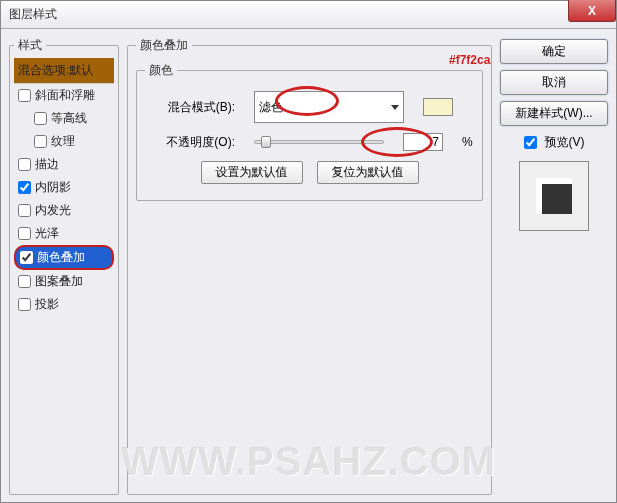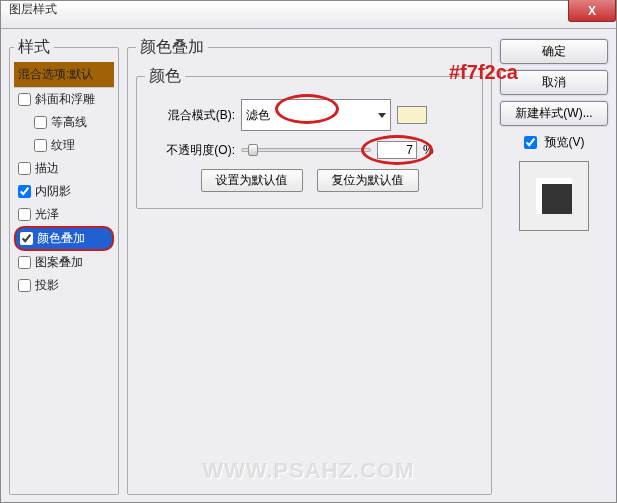--- a/index.html
+++ b/index.html
@@ -1,55 +1,55 @@
 <!DOCTYPE html>
 <html><head>
 <meta charset="utf-8">
 <style>
 * { box-sizing: border-box; margin: 0; padding: 0; font-family: "Microsoft YaHei", SimSun, sans-serif; font-size: 12px; }
 body { background: #f0f0f0; }
 .window { width: 617px; height: 503px; background: #eeeef2; border: 1px solid #888; position: relative; }
-.titlebar { height: 28px; background: linear-gradient(#fff, #e8e8ee); border-bottom: 1px solid #aaa; display: flex; align-items: flex-start; padding-left: 8px; position: relative; }
+.titlebar { height: 28px; background: linear-gradient(#fff, #e8e8ee); border-bottom: 1px solid #aaa; display: flex; align-items: center; padding-left: 8px; position: relative; }
 .titlebar-title { color: #333; }
 .close-btn { position: absolute; right: 0; top: -1px; width: 48px; height: 22px; background: linear-gradient(#e08080, #c83030); border: 1px solid #803030; border-top: none; border-radius: 0 0 3px 3px; display: flex; align-items: center; justify-content: center; color: #fff; font-weight: bold; font-size: 11px; cursor: pointer; }
 .content { display: flex; padding: 8px; gap: 8px; height: calc(100% - 28px); position: relative; }
 .left-panel { width: 110px; }
 .fieldset { border: 1px solid #aaa; padding: 4px; background: #eeeef2; border-radius: 2px; }
-.fieldset-legend { padding: 0 4px; font-size: 16px; color: #333; }
+.fieldset-legend { padding: 0 4px; font-size: 12px; color: #333; }
 .styles-fieldset { height: 458px; }
 .style-item { padding: 3px 4px; display: flex; align-items: center; gap: 4px; color: #222; cursor: pointer; }
 .style-item.header { background: #a16207; border-bottom: 1px solid #ccc; padding: 4px; }
 .style-item.indent { padding-left: 20px; }
 .style-item input[type="checkbox"] { width: 13px; height: 13px; }
 .style-item.selected { background: #2060d0; color: #fff; border-radius: 10px; border: 2px solid #c02020; padding: 2px 4px; }
 .style-item.selected input[type="checkbox"] { accent-color: #fff; }
 .center-panel { flex: 1; }
 .color-overlay-fieldset { border: 1px solid #aaa; padding: 8px; height: 458px; border-radius: 2px; }
 .inner-fieldset { border: 1px solid #aaa; padding: 12px 8px 16px 8px; border-radius: 2px; position: relative; }
-.row { display: flex; align-items: center; gap: 6px; margin-bottom: 10px; position: relative; }
+.row { display: flex; align-items: center; gap: 19px; margin-bottom: 10px; position: relative; }
 .row-label { text-align: right; width: 90px; }
 .dropdown { border: 1px solid #888; background: #fff; height: 32px; width: 150px; padding: 1px 4px; display: flex; align-items: center; justify-content: space-between; position: relative; }
 .dropdown-arrow { width: 0; height: 0; border-left: 4px solid transparent; border-right: 4px solid transparent; border-top: 5px solid #333; }
 .color-swatch { width: 30px; height: 18px; border: 1px solid #888; background: #f7f2ca; }
 .ellipse-red { position: absolute; border: 3px solid #d02020; border-radius: 50%; pointer-events: none; }
 .ellipse1 { width: 64px; height: 30px; left: 130px; top: -5px; }
 .ellipse2 { width: 72px; height: 30px; left: 216px; top: -6px; }
-.annotation { position: absolute; color: #d02020; font-weight: bold; font-size: 20px; left: 312px; top: -26px; }
+.annotation { position: absolute; color: #d02020; font-weight: bold; font-size: 12px; left: 312px; top: -26px; }
 .slider-track { width: 130px; height: 4px; background: #ddd; border: 1px solid #aaa; border-radius: 2px; position: relative; }
 .slider-thumb { position: absolute; left: 6px; top: -5px; width: 10px; height: 12px; background: linear-gradient(#fff,#ccc); border: 1px solid #888; border-radius: 2px; }
 .num-input { width: 40px; height: 18px; border: 1px solid #888; background: #fff; text-align: right; padding-right: 3px; }
 .unit { }
 .btn-row { display: flex; gap: 14px; justify-content: center; margin-top: 4px; }
 .ps-btn { border: 1px solid #888; background: linear-gradient(#fdfdfd,#e8e8e8); padding: 2px 14px; border-radius: 2px; cursor: pointer; min-width: 96px; text-align: center; }
 .right-panel { width: 108px; display: flex; flex-direction: column; gap: 6px; align-items: stretch; padding-top: 2px; }
 .right-btn { border: 1px solid #888; background: linear-gradient(#fdfdfd,#e4e4e8); padding: 3px 0; border-radius: 3px; cursor: pointer; text-align: center; box-shadow: 0 0 2px #a0b0e0; }
 .preview-row { display: flex; align-items: center; gap: 8px; justify-content: center; margin-top: 2px; }
 .preview-box { width: 70px; height: 70px; border: 1px solid #888; background: #efefef; margin: 4px auto; display: flex; align-items: center; justify-content: center; }
 .preview-inner { width: 36px; height: 36px; background: #333; box-shadow: inset 6px 6px 0 #fff; }
-.watermark { position: absolute; bottom: 18px; left: 50%; transform: translateX(-50%); font-size: 22px; font-weight: bold; color: rgba(200,200,200,0.55); letter-spacing: 1px; font-family: Arial, sans-serif; pointer-events: none; text-shadow: 1px 1px 0 #fff; }
+.watermark { position: absolute; bottom: 18px; left: 50%; transform: translateX(-50%); font-size: 40px; font-weight: bold; color: rgba(200,200,200,0.55); letter-spacing: 1px; font-family: Arial, sans-serif; pointer-events: none; text-shadow: 1px 1px 0 #fff; }
 </style>
 </head>
 <body>
 
 <div class="window">
   <div class="titlebar">
     <span class="titlebar-title">图层样式</span>
     <div class="close-btn">
       <span>X</span>
     </div>
@@ -75,20 +75,24 @@
             <input type="checkbox" style="">
             <span>纹理</span>
           </div>
         <div class="style-item">
             <input type="checkbox" style="">
             <span>描边</span>
           </div>
         <div class="style-item">
             <input type="checkbox" checked="" style="">
             <span>内阴影</span>
+          </div>
+        <div class="style-item">
+            <input type="checkbox" style="">
+            <span>内发光</span>
           </div>
         <div class="style-item">
             <input type="checkbox" style="">
             <span>光泽</span>
           </div>
         <div class="style-item selected">
             <input type="checkbox" checked="" style="">
             <span>颜色叠加</span>
           </div>
         <div class="style-item">

